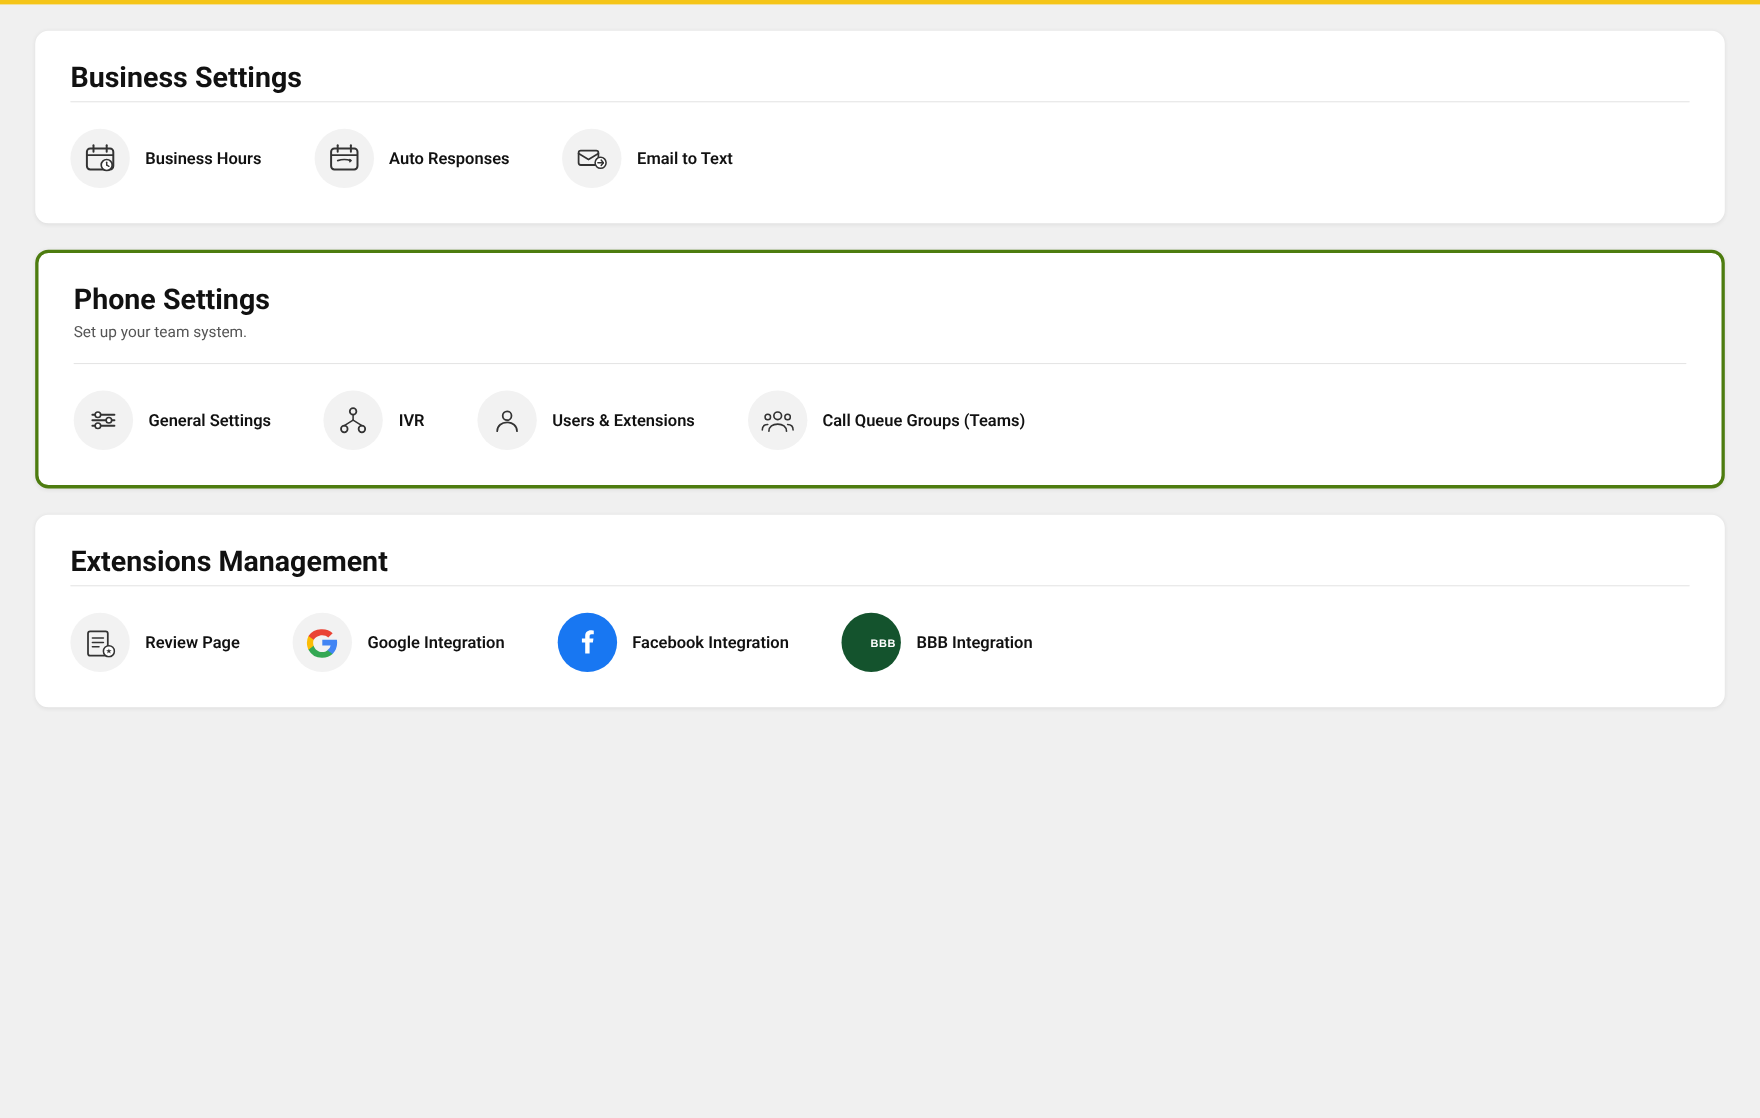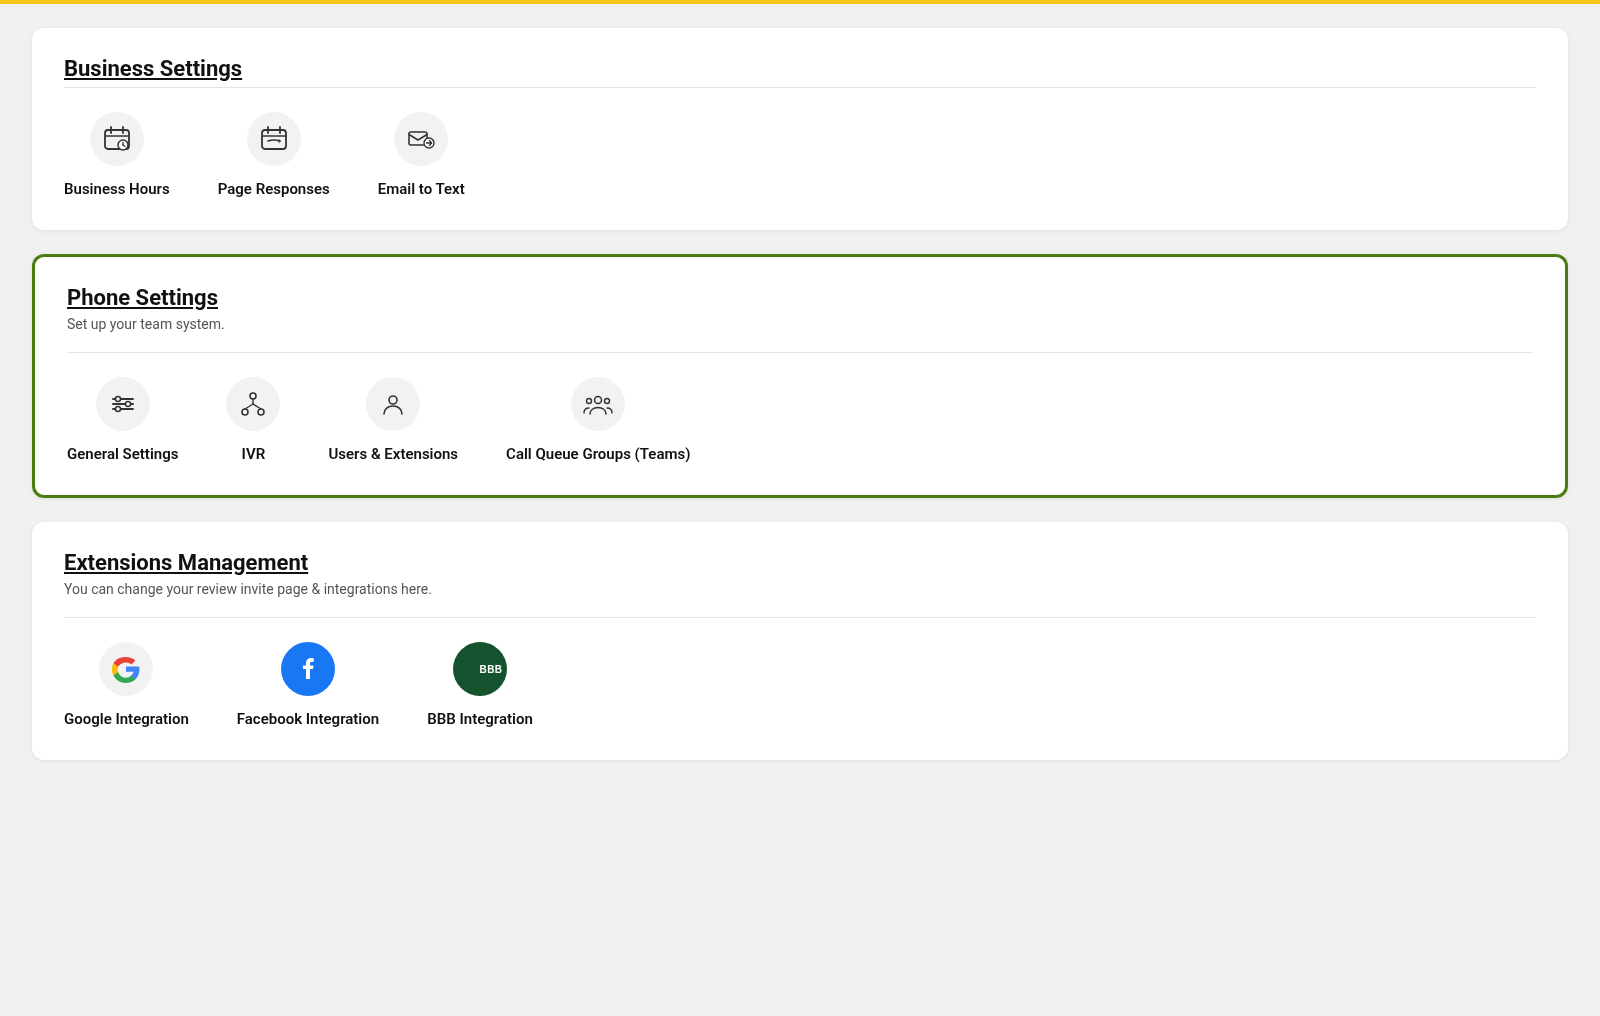--- a/index.html
+++ b/index.html
@@ -23,25 +23,24 @@
     .card {
       background: #ffffff;
       border-radius: 12px;
       padding: 28px 32px 32px 32px;
       box-shadow: 0 1px 4px rgba(0,0,0,0.07);
     }
     .card-highlighted {
       border: 3px solid #4d7c0f;
     }
     .card-title {
-      font-size: 22px;
+      font-size: 26px;
       font-weight: 700;
       color: #111;
       margin-bottom: 6px;
-      text-decoration: underline;
     }
     .card-subtitle {
       font-size: 14px;
       color: #555;
       margin-bottom: 20px;
     }
     .divider {
       border: none;
       border-top: 1px solid #e5e5e5;
       margin-bottom: 24px;
@@ -51,21 +50,20 @@
       flex-direction: row;
       align-items: center;
       gap: 48px;
       flex-wrap: wrap;
     }
     .setting-item {
       display: flex;
       align-items: center;
       gap: 14px;
       cursor: pointer;
-      flex-direction: column;
     }
     .icon-circle {
       width: 54px;
       height: 54px;
       border-radius: 50%;
       background: #f2f2f2;
       display: flex;
       align-items: center;
       justify-content: center;
       flex-shrink: 0;
@@ -136,21 +134,21 @@
         <div class="icon-circle">
           <svg width="28" height="28" viewBox="0 0 28 28" fill="none">
             <rect x="2" y="5" width="24" height="19" rx="3" stroke="#333" stroke-width="1.8" fill="none"></rect>
             <line x1="8" y1="2" x2="8" y2="8" stroke="#333" stroke-width="1.8" stroke-linecap="round"></line>
             <line x1="20" y1="2" x2="20" y2="8" stroke="#333" stroke-width="1.8" stroke-linecap="round"></line>
             <line x1="2" y1="11" x2="26" y2="11" stroke="#333" stroke-width="1.5"></line>
             <path d="M8 16 Q14 14 20 16" stroke="#333" stroke-width="1.5" fill="none" stroke-linecap="round"></path>
             <path d="M19 15 L20 16 L19 17" stroke="#333" stroke-width="1.3" fill="none" stroke-linecap="round" stroke-linejoin="round"></path>
           </svg>
         </div>
-        <span class="item-label">Page Responses</span>
+        <span class="item-label">Auto Responses</span>
       </div>
 
       <div class="setting-item">
         <div class="icon-circle">
           <svg width="28" height="28" viewBox="0 0 28 28" fill="none">
             <rect x="2" y="7" width="18" height="13" rx="2" stroke="#333" stroke-width="1.6" fill="none"></rect>
             <path d="M2 9.5 L11 15 L20 9.5" stroke="#333" stroke-width="1.5" fill="none" stroke-linecap="round"></path>
             <circle cx="22" cy="18" r="5" fill="white" stroke="#333" stroke-width="1.4"></circle>
             <line x1="19.5" y1="18" x2="24.5" y2="18" stroke="#333" stroke-width="1.3" stroke-linecap="round"></line>
             <line x1="22.5" y1="15.5" x2="24.5" y2="18" stroke="#333" stroke-width="1.3" stroke-linecap="round"></line>
@@ -219,24 +217,36 @@
           </svg>
         </div>
         <span class="item-label">Call Queue Groups (Teams)</span>
       </div>
 
     </div>
   </div>
 
   <div class="card">
     <div class="card-title">Extensions Management</div>
-    <div class="card-subtitle">You can change your review invite page &amp; integrations here.</div>
     <hr class="divider">
     <div class="items-row">
 
+      <div class="setting-item">
+        <div class="icon-circle">
+          <svg width="28" height="28" viewBox="0 0 28 28" fill="none">
+            <rect x="3" y="4" width="18" height="22" rx="2" stroke="#333" stroke-width="1.6" fill="none"></rect>
+            <line x1="7" y1="10" x2="17" y2="10" stroke="#333" stroke-width="1.4" stroke-linecap="round"></line>
+            <line x1="7" y1="14" x2="17" y2="14" stroke="#333" stroke-width="1.4" stroke-linecap="round"></line>
+            <line x1="7" y1="18" x2="13" y2="18" stroke="#333" stroke-width="1.4" stroke-linecap="round"></line>
+            <circle cx="22" cy="22" r="5" fill="white" stroke="#333" stroke-width="1.4"></circle>
+            <path d="M22 19.5 L22.6 21.2 L24.5 21.2 L23 22.3 L23.6 24 L22 23 L20.4 24 L21 22.3 L19.5 21.2 L21.4 21.2 Z" fill="#333"></path>
+          </svg>
+        </div>
+        <span class="item-label">Review Page</span>
+      </div>
 
       <div class="setting-item">
         <div class="icon-circle">
           <svg width="30" height="30" viewBox="0 0 30 30" fill="none">
             <path d="M28.5 15.3c0-.95-.08-1.87-.24-2.76H15v5.22h7.57a6.47 6.47 0 01-2.8 4.24v3.52h4.53C26.8 23.17 28.5 19.55 28.5 15.3z" fill="#4285F4"></path>
             <path d="M15 29c3.8 0 6.99-1.26 9.32-3.41l-4.54-3.52C18.5 23.17 16.9 23.8 15 23.8c-3.67 0-6.78-2.48-7.89-5.81H2.42v3.63A14 14 0 0015 29z" fill="#34A853"></path>
             <path d="M7.11 18c-.28-.84-.44-1.73-.44-2.65 0-.92.16-1.81.44-2.65V9.07H2.42A14 14 0 001 15.35c0 2.26.54 4.4 1.42 6.28L7.11 18z" fill="#FBBC05"></path>
             <path d="M15 8.5c2.07 0 3.93.71 5.39 2.11l4.04-4.04C22 4.26 18.8 3 15 3A14 14 0 002.42 9.07l4.69 3.63C8.22 10.98 11.33 8.5 15 8.5z" fill="#EA4335"></path>
           </svg>
         </div>

